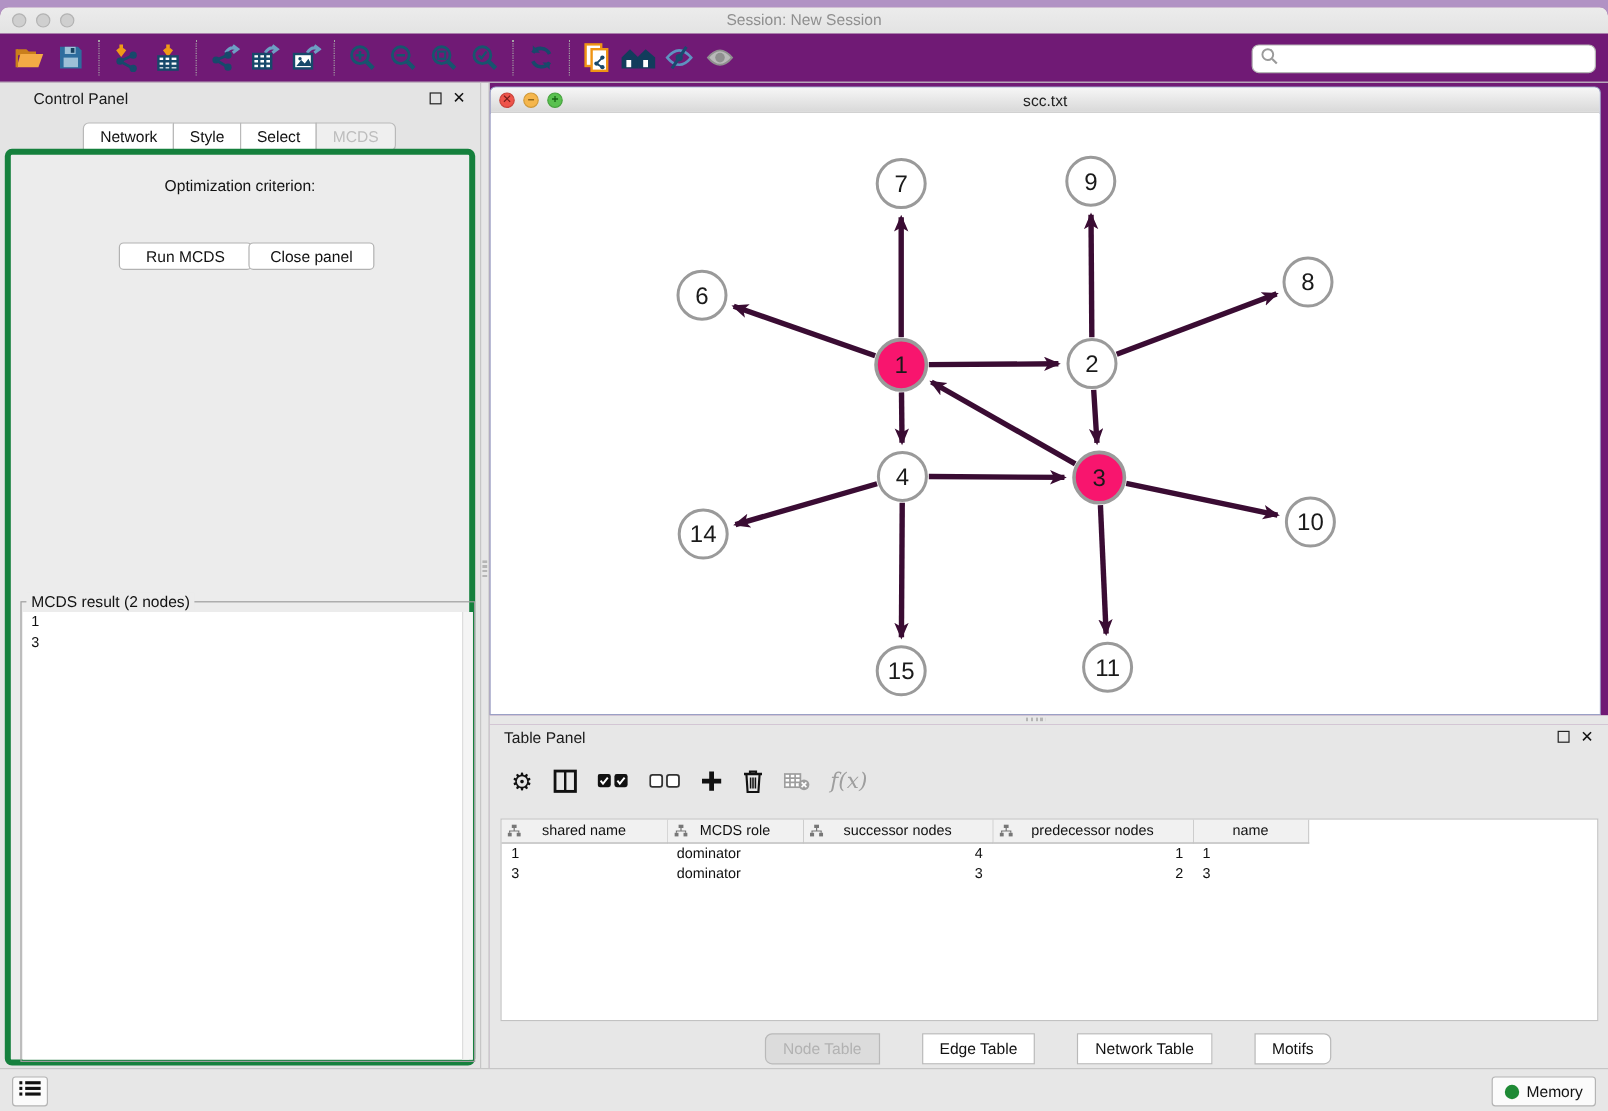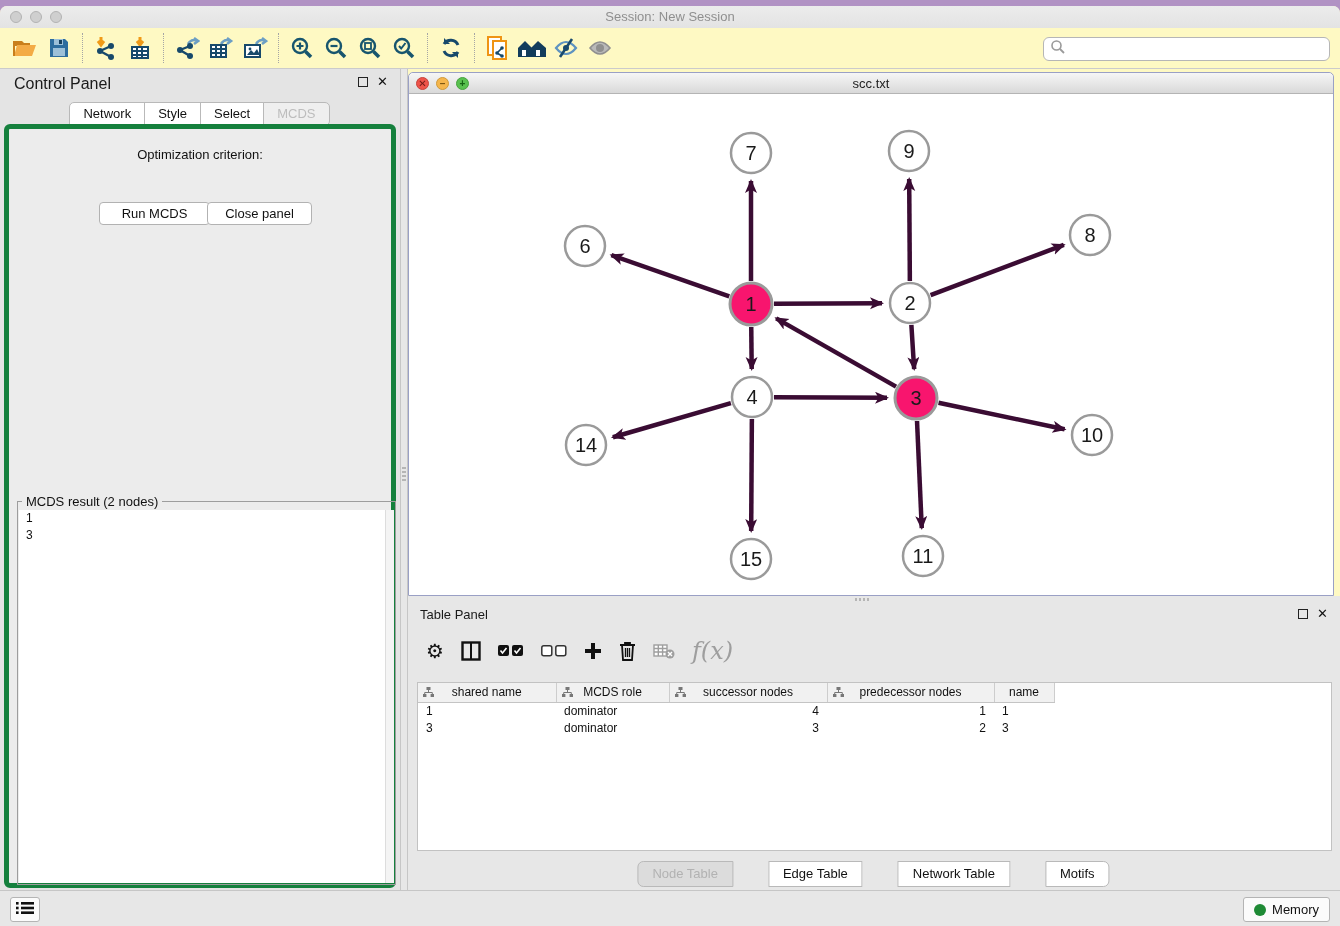--- a/index.html
+++ b/index.html
@@ -4,42 +4,42 @@
 <style>
   * { box-sizing: border-box; margin: 0; padding: 0; }
   html,body { width:1340px; height:926px; }
   body {
     font-family: "Liberation Sans", "DejaVu Sans", sans-serif;
     background:#b192c4;
     position:relative; overflow:hidden;
     -webkit-font-smoothing:antialiased;
   }
   .app { position:absolute; top:6px; left:0; right:0; bottom:0;
-         background:#fef9c3; border-radius:7px 7px 0 0; }
+         background:#701a75; border-radius:7px 7px 0 0; }
 
   
   .titlebar { position:absolute; top:0; left:0; right:0; height:22px;
       border-radius:7px 7px 0 0; background:linear-gradient(#ececec,#e3e3e3); }
   .tl-group { position:absolute; left:10px; top:5px; display:flex; gap:8px; }
   .tl { width:12px; height:12px; border-radius:50%; background:#cfcfcf; border:1px solid #b3b3b3; }
   .title-text { position:absolute; left:0; right:0; top:3px; text-align:center;
       font-size:13px; color:#8f8f8f; }
 
   
   .toolbar { position:absolute; top:22px; left:0; right:0; height:41px;
       border-bottom:1px solid #cbcbcb; display:flex; align-items:center; padding-left:8px; }
   .tb-ic { width:34px; height:30px; display:flex; align-items:center; justify-content:center; cursor:default; }
   .tb-sep { width:1px; height:30px; margin:0 6px; border-left:1px dotted #a5a5a5; }
   .search-wrap { position:absolute; right:10px; top:9px; width:287px; height:24px;
       background:#fff; border:1px solid #b6b6b6; border-radius:6px; display:flex; align-items:center; padding-left:6px; }
   .search-input { border:none; outline:none; flex:1; font-size:13px; background:transparent; height:20px; }
 
   
   .control-panel { position:absolute; left:0; top:63px; width:400px; bottom:36px; background:#e4e4e4; }
-  .cp-header { position:absolute; top:6px; left:14px; font-size:16px; color:#1a1a1a;text-align:right; }
+  .cp-header { position:absolute; top:6px; left:28px; font-size:13px; color:#1a1a1a;text-align:right; }
   .win-btns { position:absolute; top:8px; right:12px; display:flex; gap:9px; align-items:center; }
   .float-ic { width:10px; height:10px; border:1.5px solid #222; background:transparent; }
   .close-ic { font-size:13px; font-weight:bold; color:#111; line-height:10px; }
   .cp-tabs { position:absolute; top:33px; left:0; right:0; display:flex; justify-content:center; }
   .tab { font-size:13px; padding:3px 13px 4px; background:#fff; border:1px solid #b9b9b9;
          margin-left:-1px; color:#111; }
   .tab:first-child { border-radius:5px 0 0 0; }
   .tab.last { border-radius:0 5px 5px 0;text-align:center; }
   .tab.inactive-look { background:#efefef; color:#bdbdbd; }
   .cp-body { position:absolute; left:4px; right:4px; top:55px; bottom:2px;
@@ -90,32 +90,32 @@
   .h-handle { position:absolute; left:447px; top:2px; width:16px; height:3px;
       background:repeating-linear-gradient(90deg,#b5b5b5 0 2px, #e7e7e7 2px 4px); }
 
   
   .table-panel { position:absolute; left:408px; right:0; top:598px; bottom:36px; background:#e7e7e7; }
   .tp-header { position:absolute; top:3px; left:12px; font-size:13px; color:#1a1a1a; }
   .tp-winbtns { position:absolute; top:5px; right:12px; display:flex; gap:9px; align-items:center; }
   .tp-toolbar { position:absolute; top:28px; left:18px; height:38px; display:flex; align-items:center; gap:17px; }
   .tp-ic { height:28px; display:flex; align-items:center; justify-content:center; }
   .gear-glyph { font-size:20px; color:#111; font-family:"DejaVu Sans", sans-serif; }
-  .fx-glyph { font-family:"DejaVu Serif", serif; font-style:italic; font-size:24px; color:#9e9e9e; }
+  .fx-glyph { font-family:"DejaVu Serif", serif; font-style:italic; font-size:18px; color:#9e9e9e; }
 
   .tp-scrollpane { position:absolute; left:9px; right:8px; top:78px; height:169px;
       background:#fff; border:1px solid #c2c2c2; }
   .ctable { border-collapse:collapse; table-layout:fixed; }
   .ctable th { height:19px; background:#f1f1f1; border-bottom:1px solid #c4c4c4;
       border-right:1px solid #cdcdcd; font-size:12px; font-weight:normal; color:#111;
       position:relative; text-align:center; }
   .ctable th .hier { position:absolute; left:5px; top:4px; }
   .ctable td { height:17px; font-size:12px; color:#111; padding:0 8px; white-space:nowrap; }
   .td-right { text-align:right; padding-right:12px; }
-  .c0{width:138px} .c1{width:113px} .c2{width:158px} .c3{width:167px} .c4{width:60px}
+  .c0{width:138px} .c1{width:113px} .c2{width:158px} .c3{width:167px} .c4{width:96px}
 
   .tp-tabs { position:absolute; bottom:3px; left:50%; transform:translateX(-50%); display:flex;gap:36px; }
   .tp-tab { font-size:13px; padding:4px 14px 5px; background:#fff; border:1px solid #b9b9b9;
       margin-left:-1px; color:#111; white-space:nowrap; }
   .tp-tab:first-child { border-radius:6px 0 0 6px; }
   .tp-tab:last-child { border-radius:0 6px 6px 0;text-align:center; }
   .tp-tab.selected { background:#dcdcdc; color:#b2b2b2; }
 
   
   .statusbar { position:absolute; left:0; right:0; bottom:0; height:36px; background:#e7e7e7;

